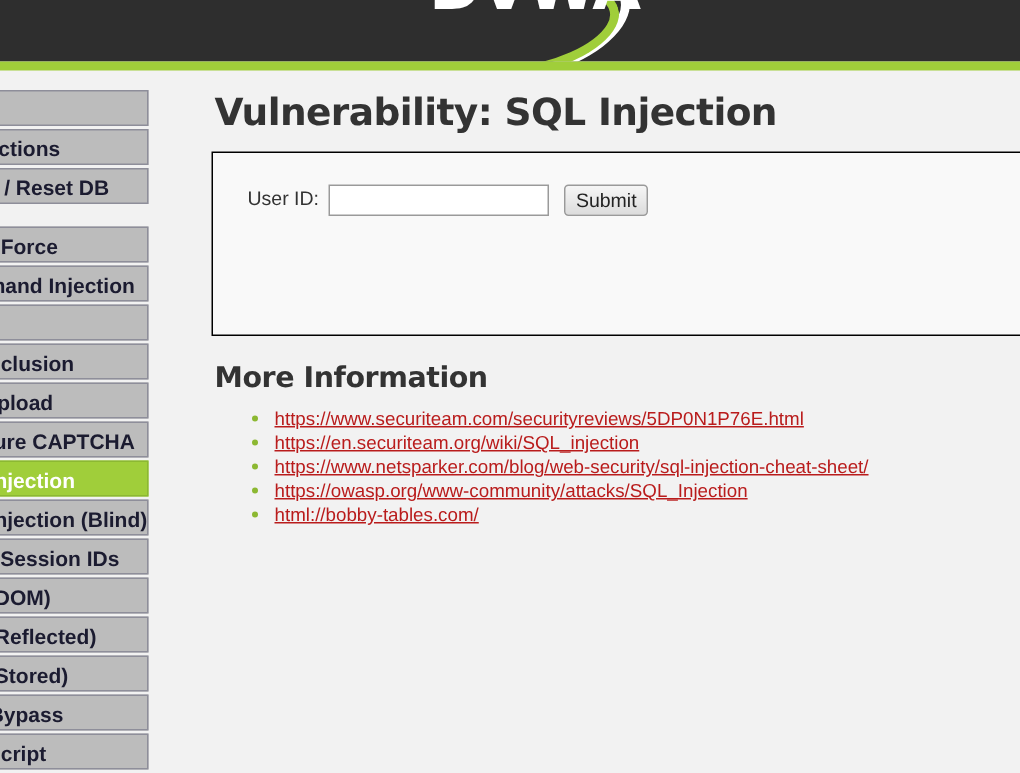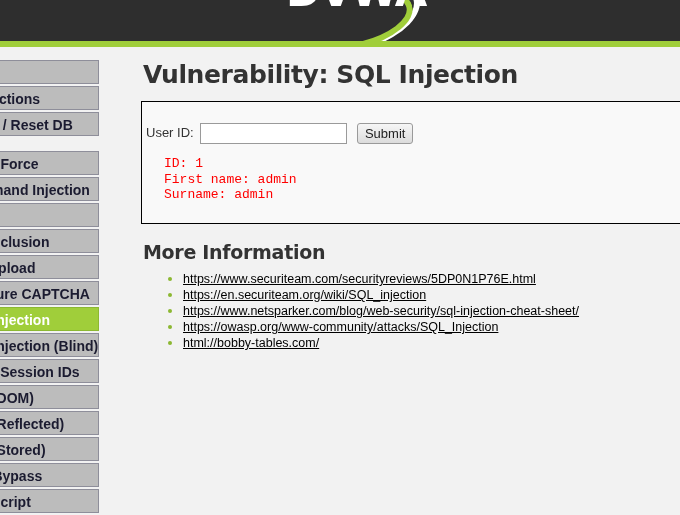--- a/index.html
+++ b/index.html
@@ -135,21 +135,21 @@
   #vuln-box {
     border: 1px solid #000000;
     background: #f9f9f9;
     width: 560px;
     height: 123px;
     box-sizing: border-box;
     position: relative;
   }
   #sqli-form {
     position: absolute;
-    left: 4px;
+    left: 23px;
     top: 21px;
     white-space: nowrap;
   }
   #userid-label {
     font-size: 13px;
     color: #333;
   }
   #userid-input {
     width: 141px;
     height: 17px;
@@ -199,21 +199,21 @@
     padding: 5px 0 0 42px;
     list-style: disc;
   }
   #more-info-list li {
     line-height: 15px;
     margin: 0;
     padding: 0;
     color: #8cb832;
   }
   #more-info-list li a {
-    color: #000000;
+    color: #b91c1c;
     text-decoration: underline;
     font-size: 12.5px;
     font-family: "Liberation Sans", sans-serif;
   }
 </style>
 </head>
 <body>
 
 <div id="header-bar">
   <div id="logo-wrap">
@@ -252,23 +252,20 @@
 <div id="main">
 
   <h1 id="page-title">Vulnerability: SQL Injection</h1>
 
   <div id="vuln-box">
     <div id="sqli-form">
       <label id="userid-label" for="userid-input">User ID:</label>
       <input id="userid-input" type="text" value="" style="">
       <button id="submit-button">Submit</button>
     </div>
-    <div id="sqli-result" style="color: rgb(255, 0, 0);">ID: 1
-First name: admin
-Surname: admin</div>
   </div>
 
   <h2 id="more-info-title">More Information</h2>
   <ul id="more-info-list">
       <li><a href="#">https://www.securiteam.com/securityreviews/5DP0N1P76E.html</a></li>
       <li><a href="#">https://en.securiteam.org/wiki/SQL_injection</a></li>
       <li><a href="#">https://www.netsparker.com/blog/web-security/sql-injection-cheat-sheet/</a></li>
       <li><a href="#">https://owasp.org/www-community/attacks/SQL_Injection</a></li>
       <li><a href="#">html://bobby-tables.com/</a></li>
     </ul>

